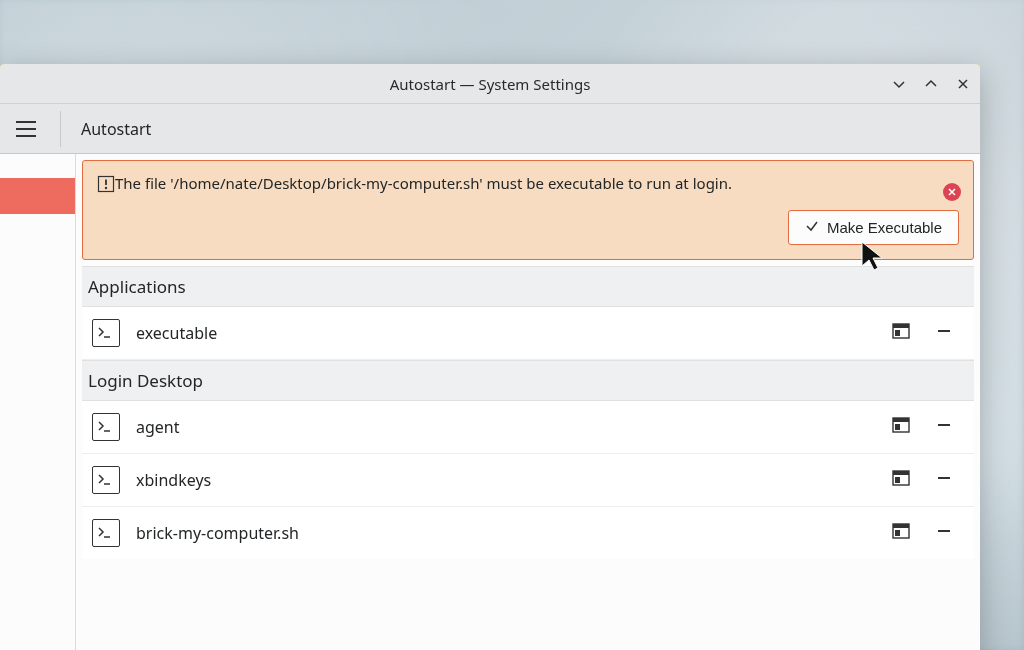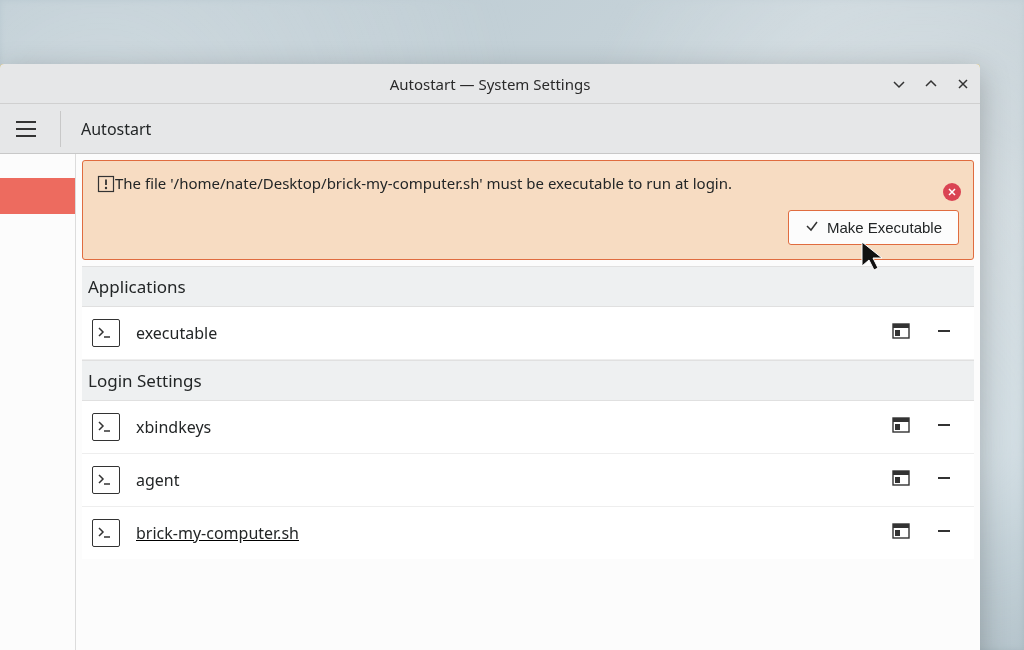--- a/index.html
+++ b/index.html
@@ -186,21 +186,21 @@
     border-bottom: 1px solid #e0e0e0;
   }
   .row {
     display: flex;
     align-items: center;
     padding: 12px 10px;
     border-bottom: 1px solid #eeeeee;
     gap: 16px;
     background: #ffffff;
   }
-  .row:last-child { border-bottom: none; text-decoration: underline; }
+  .row:last-child { border-bottom: none; }
   .terminal-icon {
     width: 28px;
     height: 28px;
     border: 1.5px solid #333;
     border-radius: 2px;
     display: flex;
     align-items: center;
     padding-left: 4px;
     flex-shrink: 0;
   }
@@ -318,21 +318,45 @@
               </svg>
           </span>
           <span class="remove-icon">
             <svg width="16" height="16" viewBox="0 0 16 16">
                 <line x1="2" y1="8" x2="14" y2="8" stroke="#333" stroke-width="2"></line>
               </svg>
           </span>
         </div>
       </div>
 
-      <div class="section-header">Login Settings</div>
+      <div class="section-header">Login Desktop</div>
+
+      <div class="row">
+        <span class="terminal-icon">
+          <svg width="16" height="16" viewBox="0 0 16 16">
+              <path d="M2 3 L6 7 L2 11" fill="none" stroke="#333" stroke-width="1.5"></path>
+              <line x1="7" y1="12" x2="13" y2="12" stroke="#333" stroke-width="1.5"></line>
+            </svg>
+        </span>
+        <span class="row-label">agent</span>
+        <div class="row-actions">
+          <span class="props-icon">
+            <svg width="18" height="18" viewBox="0 0 18 18">
+                <rect x="1" y="2" width="16" height="14" fill="none" stroke="#333" stroke-width="1.4"></rect>
+                <rect x="1" y="2" width="16" height="4" fill="#333"></rect>
+                <rect x="3" y="8" width="5" height="6" fill="#333"></rect>
+              </svg>
+          </span>
+          <span class="remove-icon">
+            <svg width="16" height="16" viewBox="0 0 16 16">
+                <line x1="2" y1="8" x2="14" y2="8" stroke="#333" stroke-width="2"></line>
+              </svg>
+          </span>
+        </div>
+      </div>
 
       <div class="row">
         <span class="terminal-icon">
           <svg width="16" height="16" viewBox="0 0 16 16">
               <path d="M2 3 L6 7 L2 11" fill="none" stroke="#333" stroke-width="1.5"></path>
               <line x1="7" y1="12" x2="13" y2="12" stroke="#333" stroke-width="1.5"></line>
             </svg>
         </span>
         <span class="row-label">xbindkeys</span>
         <div class="row-actions">
@@ -351,44 +375,20 @@
         </div>
       </div>
 
       <div class="row">
         <span class="terminal-icon">
           <svg width="16" height="16" viewBox="0 0 16 16">
               <path d="M2 3 L6 7 L2 11" fill="none" stroke="#333" stroke-width="1.5"></path>
               <line x1="7" y1="12" x2="13" y2="12" stroke="#333" stroke-width="1.5"></line>
             </svg>
         </span>
-        <span class="row-label">agent</span>
-        <div class="row-actions">
-          <span class="props-icon">
-            <svg width="18" height="18" viewBox="0 0 18 18">
-                <rect x="1" y="2" width="16" height="14" fill="none" stroke="#333" stroke-width="1.4"></rect>
-                <rect x="1" y="2" width="16" height="4" fill="#333"></rect>
-                <rect x="3" y="8" width="5" height="6" fill="#333"></rect>
-              </svg>
-          </span>
-          <span class="remove-icon">
-            <svg width="16" height="16" viewBox="0 0 16 16">
-                <line x1="2" y1="8" x2="14" y2="8" stroke="#333" stroke-width="2"></line>
-              </svg>
-          </span>
-        </div>
-      </div>
-
-      <div class="row">
-        <span class="terminal-icon">
-          <svg width="16" height="16" viewBox="0 0 16 16">
-              <path d="M2 3 L6 7 L2 11" fill="none" stroke="#333" stroke-width="1.5"></path>
-              <line x1="7" y1="12" x2="13" y2="12" stroke="#333" stroke-width="1.5"></line>
-            </svg>
-        </span>
         <span class="row-label">brick-my-computer.sh</span>
         <div class="row-actions">
           <span class="props-icon">
             <svg width="18" height="18" viewBox="0 0 18 18">
                 <rect x="1" y="2" width="16" height="14" fill="none" stroke="#333" stroke-width="1.4"></rect>
                 <rect x="1" y="2" width="16" height="4" fill="#333"></rect>
                 <rect x="3" y="8" width="5" height="6" fill="#333"></rect>
               </svg>
           </span>
           <span class="remove-icon">

